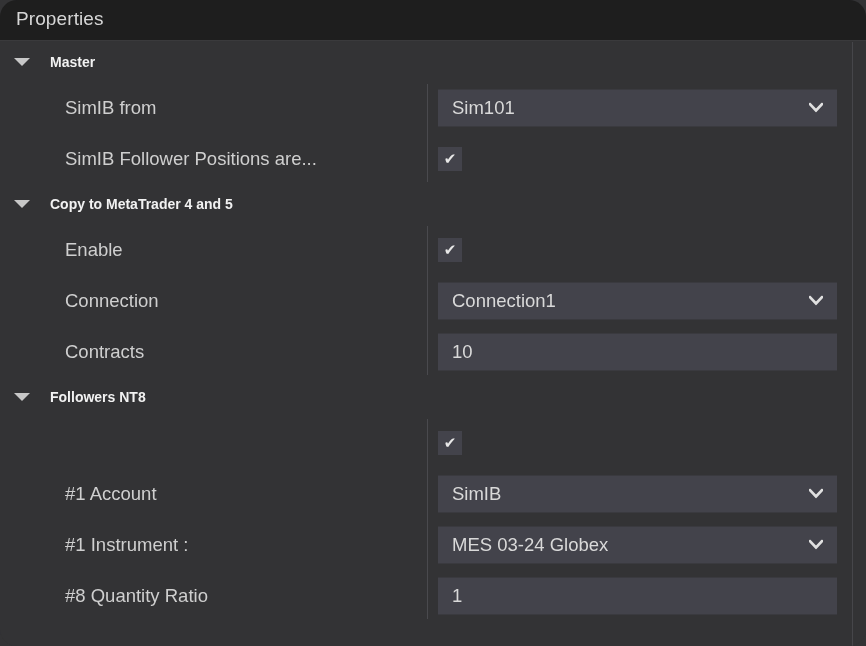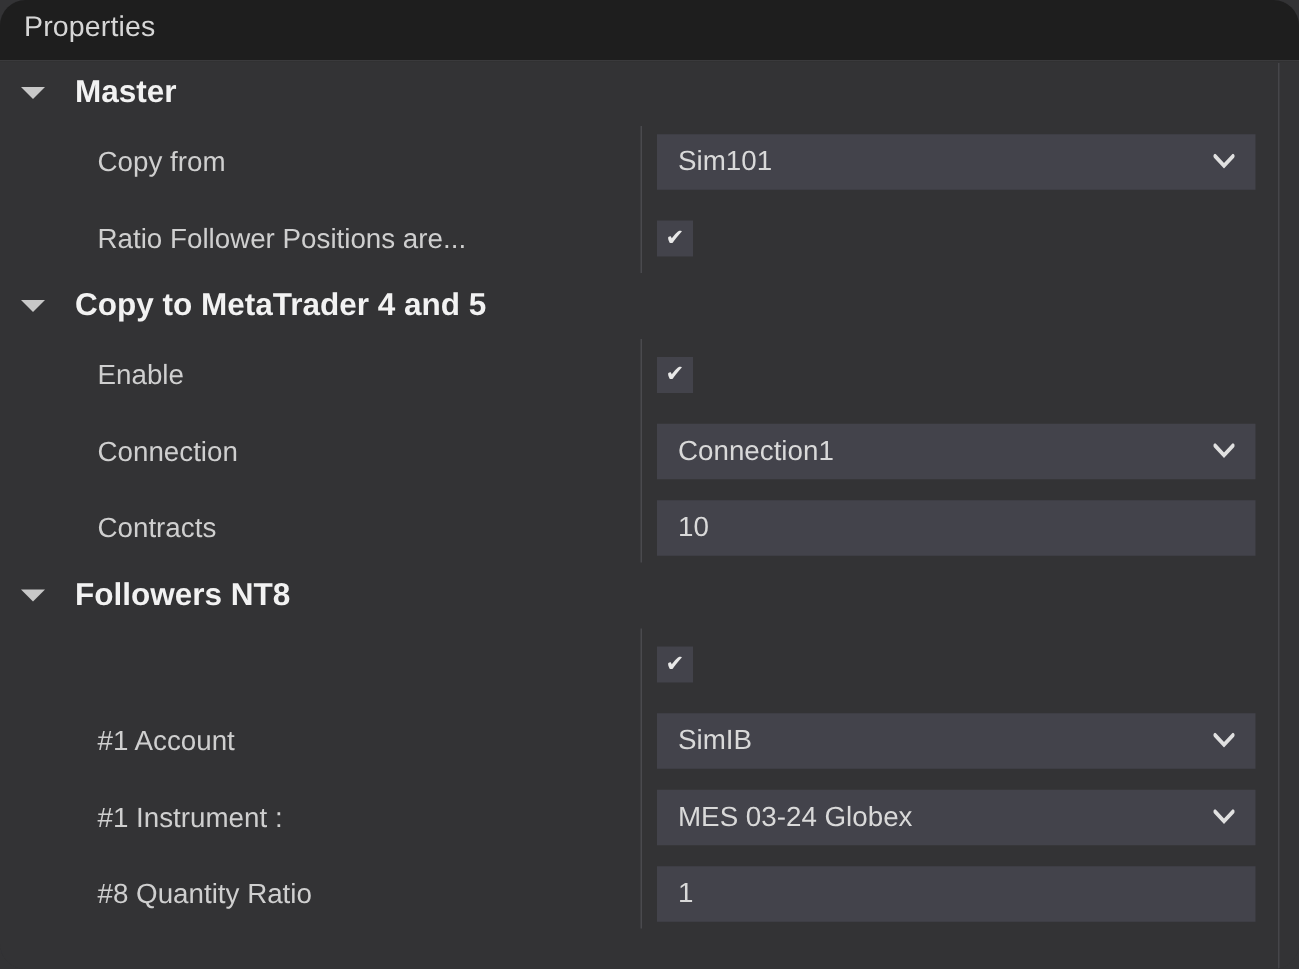--- a/index.html
+++ b/index.html
@@ -82,21 +82,21 @@
     width: 0; height: 0;
     border-left: 8px solid transparent;
     border-right: 8px solid transparent;
     border-top: 8px solid #c8c8c8;
   }
   .group-title {
     position: absolute;
     left: 50px;
     top: 50%;
     transform: translateY(-50%);
-    font-size: 21px;
+    font-size: 14px;
     font-weight: bold;
     color: #f2f2f2;
     white-space: nowrap;
   }
 
   .rows { position: relative; }
   
   .rows::before {
     content: "";
     position: absolute;
@@ -185,34 +185,34 @@
 
   <div class="body">
     <div id="groups-host">
         <div class="group">
           <div class="group-header">
             <span class="twisty"></span>
             <span class="group-title">Master</span>
           </div>
           <div class="rows">
             <div class="row">
-              <div class="row-label">Copy from</div>
+              <div class="row-label">SimIB from</div>
               <div class="row-value">
                 <div class="field">
                   <span class="field-text">Sim101</span>
                   <span class="chevron">
                     <svg width="14" height="10" viewBox="0 0 14 10">
                       <path d="M1 1.6 L7 8 L13 1.6" fill="none" stroke="#e0e0e0" stroke-width="2.6" stroke-linecap="square" stroke-linejoin="miter"></path>
                     </svg>
                   </span>
                 </div>
               </div>
             </div>
             <div class="row">
-              <div class="row-label">Ratio Follower Positions are...</div>
+              <div class="row-label">SimIB Follower Positions are...</div>
               <div class="row-value">
                 <div class="checkbox">
                   <span class="tick">✔</span>
                 </div>
               </div>
             </div>
           </div>
         </div>
         <div class="group">
           <div class="group-header">

